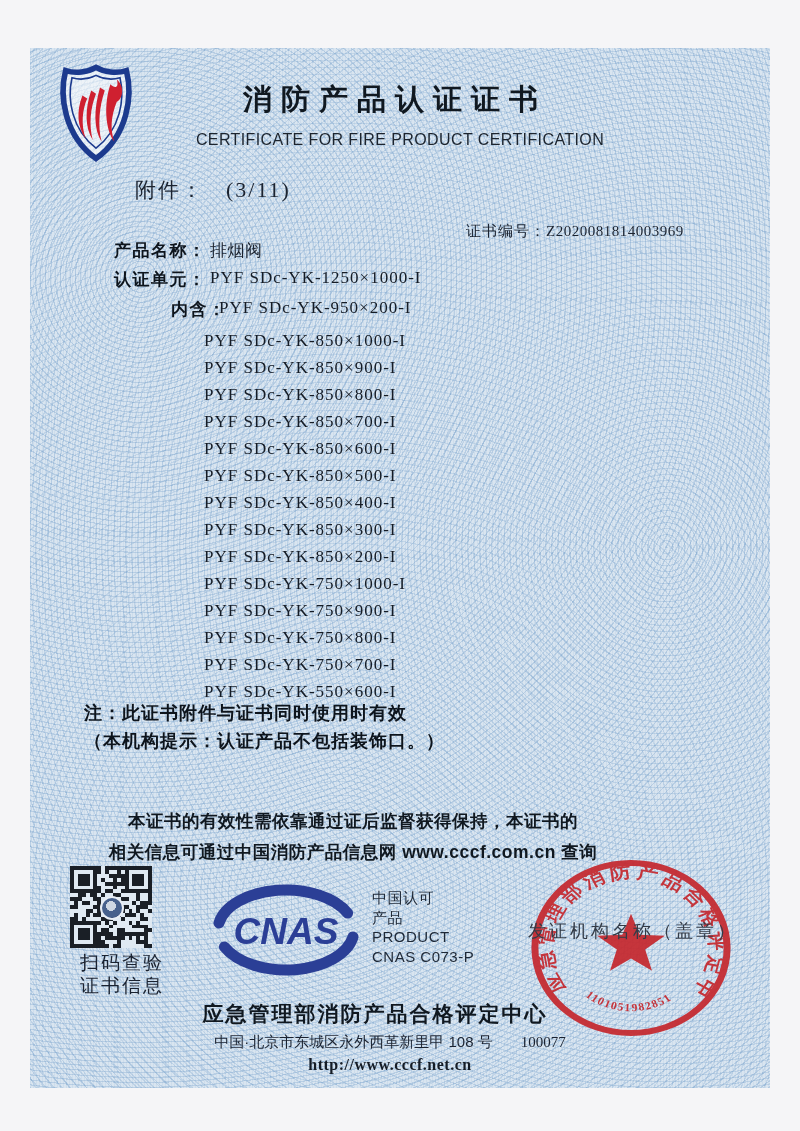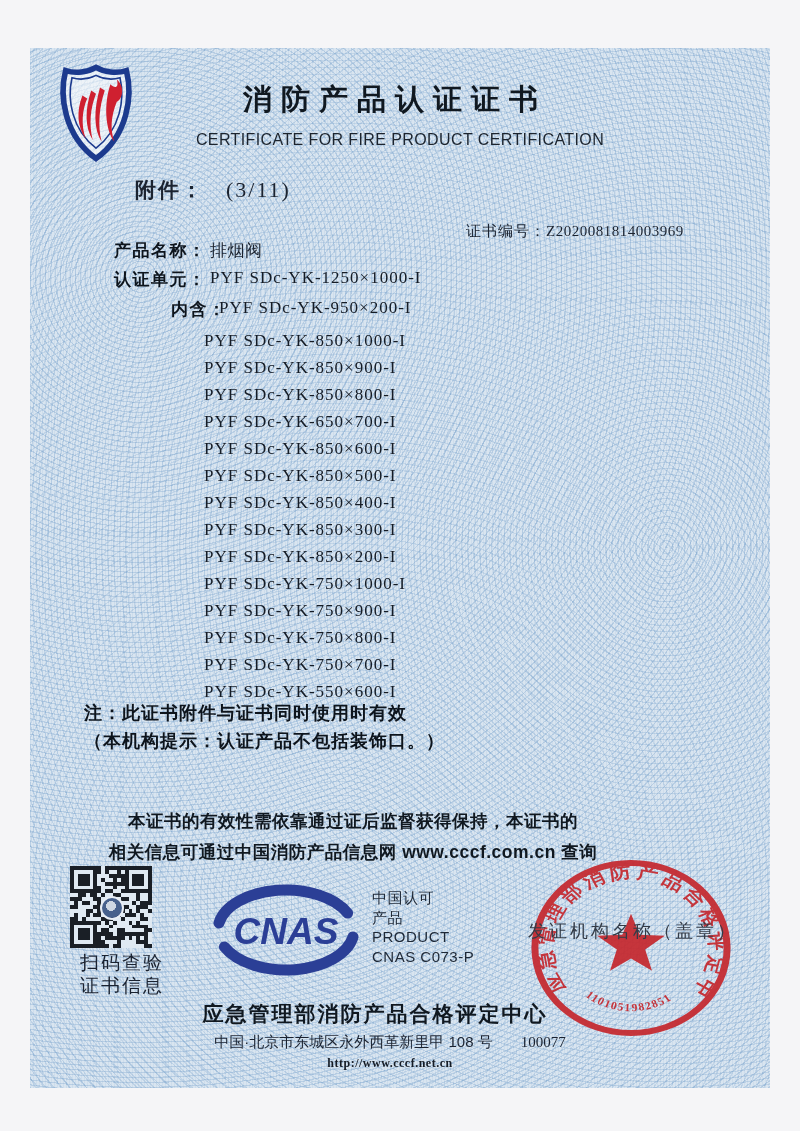--- a/index.html
+++ b/index.html
@@ -19,21 +19,21 @@
       repeating-linear-gradient(90deg, rgba(120,160,205,.12) 0 1px, rgba(255,255,255,0) 1px 3px),
       #d9e5f0;
   }
   .abs { position:absolute; }
   .center { text-align:center; }
 
   .title-cn { left:195px; top:80px; width:400px; font-size:29px; font-weight:bold; letter-spacing:9px; color:#101820; }
   .title-en { left:180px; top:131px; width:440px; font-size:16px; letter-spacing:.4px; color:#1c242e; }
 
   .attach-row { left:110px; top:176px; font-size:21px; }
-  .attach-label { font-weight:bold; letter-spacing:2px;padding-left:25px; }
+  .attach-label { font-weight:normal; letter-spacing:2px;padding-left:25px; }
   .attach-value { font-family:"Liberation Serif", serif; font-size:22px; margin-left:22px; letter-spacing:2px; }
 
   .certnum-row { left:466px; top:222px; font-size:15px; }
   .certnum-label { letter-spacing:1px; }
   .certnum-value { font-family:"Liberation Serif", serif; letter-spacing:.5px; }
 
   .field-label { font-weight:bold; font-size:17px; letter-spacing:1.5px; color:#0d141c; }
   .field-value { font-size:17px; letter-spacing:.5px; }
   .row-product { left:114px; top:239px; }
   .row-product .field-value { position:absolute; left:96px; top:0; width:300px; }
@@ -68,21 +68,21 @@
   .cnas-text { left:372px; top:888px; font-size:15px; line-height:19.5px; color:#1e2836; letter-spacing:.5px; }
 
   
   .seal-overlay { left:528px; top:919px; width:260px; font-size:18px; letter-spacing:3px;
                   color:#333b47; z-index:4; }
   .seal-svg { left:527px; top:856px; width:208px; height:184px; z-index:3; opacity:.92; }
 
   .issuer { left:170px; top:1000px; width:410px; font-size:21px; font-weight:bold; letter-spacing:2px; color:#101820; }
   .addr   { left:190px; top:1033px; width:400px; font-size:15px; color:#1a2230; }
   .addr .post { margin-left:28px; font-family:"Liberation Serif", serif; }
-  .site   { left:190px; top:1056px; width:400px; font-size:12px; font-weight:bold;
+  .site   { left:190px; top:1056px; width:400px; font-size:16px; font-weight:bold;
             font-family:"Liberation Serif", serif; color:#151c26; letter-spacing:.5px; }
 
   .shield { left:56px; top:63px; width:80px; height:100px; }
 </style>
 </head>
 <body>
 
 <div class="page">
   <div class="paper"></div>
 
@@ -118,21 +118,21 @@
   </div>
   <div class="abs row-contains">
     <span class="field-label">内含：</span>
     <span class="field-value mono-model">PYF SDc-YK-950×200-I</span>
   </div>
 
   <div class="abs model-list">
     <div class="model-item mono-model">PYF SDc-YK-850×1000-I</div>
     <div class="model-item mono-model">PYF SDc-YK-850×900-I</div>
     <div class="model-item mono-model">PYF SDc-YK-850×800-I</div>
-    <div class="model-item mono-model">PYF SDc-YK-650×700-I</div>
+    <div class="model-item mono-model">PYF SDc-YK-850×700-I</div>
     <div class="model-item mono-model">PYF SDc-YK-850×600-I</div>
     <div class="model-item mono-model">PYF SDc-YK-850×500-I</div>
     <div class="model-item mono-model">PYF SDc-YK-850×400-I</div>
     <div class="model-item mono-model">PYF SDc-YK-850×300-I</div>
     <div class="model-item mono-model">PYF SDc-YK-850×200-I</div>
     <div class="model-item mono-model">PYF SDc-YK-750×1000-I</div>
     <div class="model-item mono-model">PYF SDc-YK-750×900-I</div>
     <div class="model-item mono-model">PYF SDc-YK-750×800-I</div>
     <div class="model-item mono-model">PYF SDc-YK-750×700-I</div>
     <div class="model-item mono-model">PYF SDc-YK-550×600-I</div>

